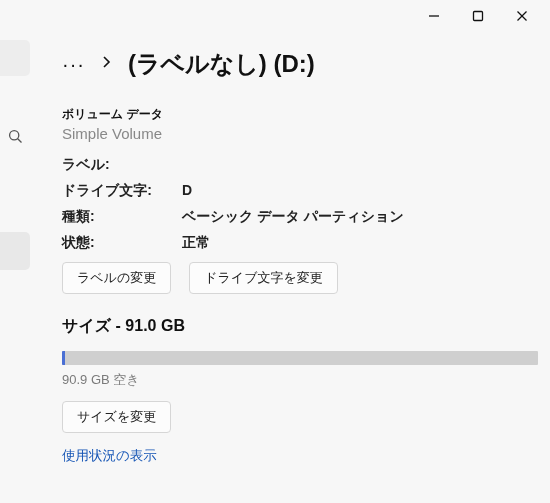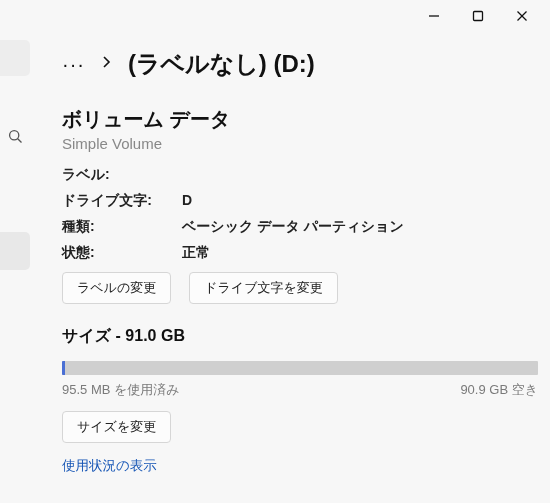--- a/index.html
+++ b/index.html
@@ -78,21 +78,21 @@
     }
     .bc-chevron {
       color: #111;
     }
     .bc-title {
       font-size: 24px;
       font-weight: 600;
       color: #111;
     }
     .section-title {
-      font-size: 20px;
+      font-size: 12px;
       font-weight: 600;
       color: #111;
       margin-bottom: 2px;
     }
     .subtitle {
       font-size: 15px;
       color: #888;
       margin-bottom: 14px;
     }
     .props {
@@ -231,19 +231,18 @@
   <div class="btn-row">
     <button class="btn">ラベルの変更</button>
     <button class="btn">ドライブ文字を変更</button>
   </div>
 
   <div class="size-title">サイズ - 91.0 GB</div>
   <div class="bar-wrap">
     <div class="bar-fill"></div>
   </div>
   <div class="bar-labels">
-    <span>95.5 MB を使用済み</span>
     <span>90.9 GB 空き</span>
   </div>
   <button class="btn">サイズを変更</button>
 
   <div><span class="link">使用状況の表示</span></div>
 </div>
 
 </body></html>

